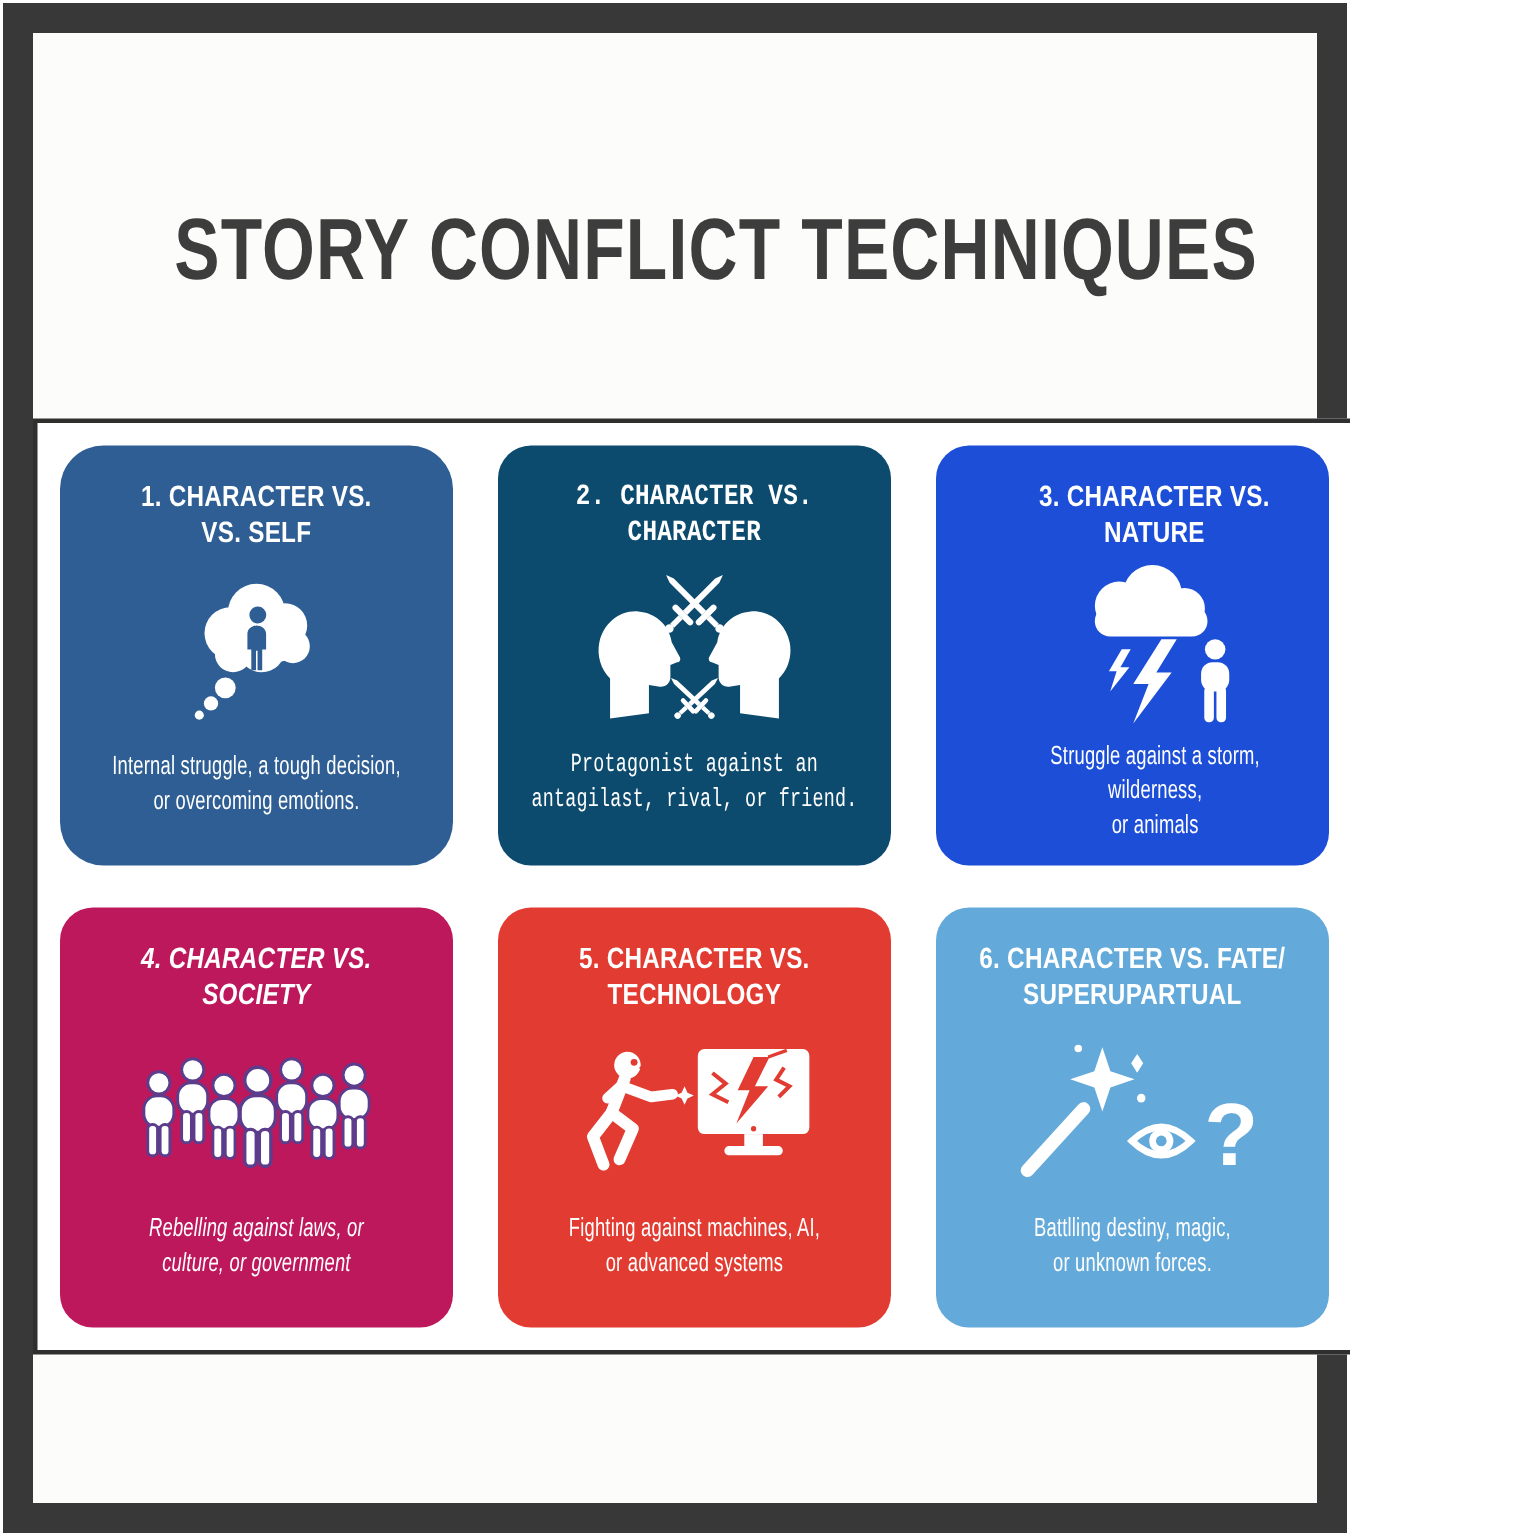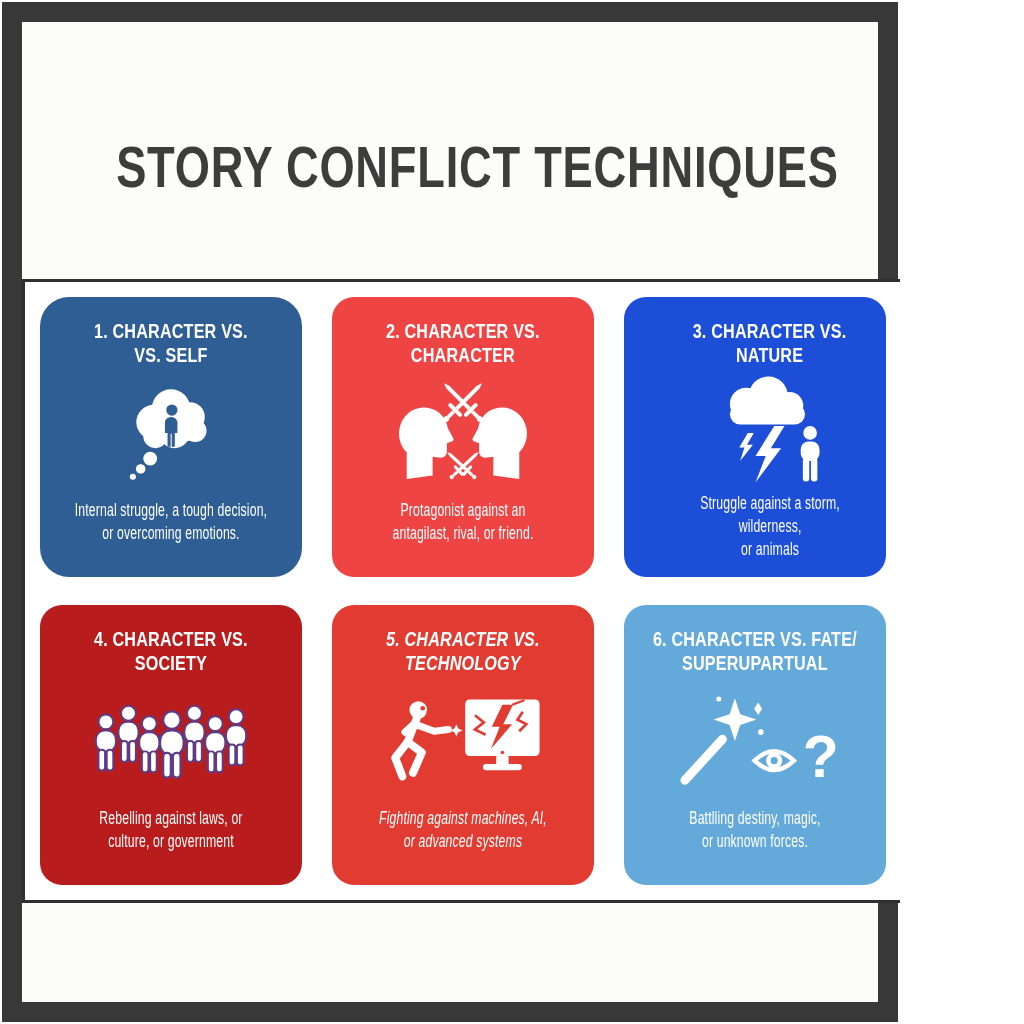--- a/index.html
+++ b/index.html
@@ -102,21 +102,21 @@
             <circle class="w" cx="25" cy="104" r="5.5"></circle>
             <circle class="w" cx="16" cy="113" r="3.5"></circle>
             <circle class="accent" cx="61" cy="36" r="6.5"></circle>
             <path class="accent" d="M61 44 c-4.5 0 -8 2.5 -8 6.5 v12 h3 v16 h3.6 v-15 h1.2 v15 h3.6 v-16 h3 v-12 c0 -4 -3.5 -6.5 -8 -6.5 z"></path>
           </svg>
         </div>
         <p class="card-desc">Internal struggle, a tough decision,
 or overcoming emotions.</p>
       </section>
 
-      <section class="card" style="background-color: #ef4444; color: rgb(63, 154, 77);">
+      <section class="card" style="background-color: #0c4a6e; color: rgb(63, 154, 77); font-family: Liberation Mono, monospace;">
         <h2 class="card-title">2. CHARACTER VS.
 CHARACTER</h2>
         <div class="icon-wrap">
           <svg width="134" height="113" viewBox="0 0 150 126" aria-hidden="true">
             <path class="w" d="M12 114 V84 C5 77 2 67 4 57 C7 43 19 33 33 34 C46 35 56 44 58 57 l6 11 c1 2 0 4 -2 4 l-5 2 v9 c0 5 -4 8 -9 7 l-7 -1 v21 z"></path>
             <g transform="translate(150,0) scale(-1,1)">
               <path class="w" d="M12 114 V84 C5 77 2 67 4 57 C7 43 19 33 33 34 C46 35 56 44 58 57 l6 11 c1 2 0 4 -2 4 l-5 2 v9 c0 5 -4 8 -9 7 l-7 -1 v21 z"></path>
             </g>
             <g transform="rotate(45 75 28)">
               <polygon class="w" points="72.8,4 75,-2 77.2,4 77.2,38 72.8,38"></polygon>
@@ -161,21 +161,21 @@
             <circle class="w" cx="122" cy="70" r="8"></circle>
             <rect class="w" x="111" y="80" width="22" height="23" rx="9"></rect>
             <rect class="w" x="113.5" y="99" width="7.5" height="28" rx="3.5"></rect>
             <rect class="w" x="123" y="99" width="7.5" height="28" rx="3.5"></rect>
           </svg>
         </div>
         <p class="card-desc">Struggle against a storm, wilderness,
 or animals</p>
       </section>
 
-      <section class="card" style="background-color: #b91c1c; color: rgb(91, 61, 140);">
+      <section class="card" style="background-color: #be185d; color: rgb(91, 61, 140); font-style: italic;">
         <h2 class="card-title">4. CHARACTER VS.
 SOCIETY</h2>
         <div class="icon-wrap">
           <svg width="158" height="86" viewBox="0 0 182 96" aria-hidden="true">
             <defs>
               <g id="person4" fill="#ffffff">
                 <circle cx="0" cy="0" r="8.5"></circle>
                 <rect x="-11.5" y="10" width="23" height="24" rx="10"></rect>
                 <rect x="-8.5" y="32" width="7.5" height="24" rx="3.5"></rect>
                 <rect x="1" y="32" width="7.5" height="24" rx="3.5"></rect>
@@ -187,21 +187,21 @@
             <use href="#person4" class="crowd-use" x="66" y="28"></use>
             <use href="#person4" class="crowd-use" x="142" y="28"></use>
             <use href="#person4" class="crowd-use" x="166" y="20"></use>
             <use href="#person4" class="crowd-use" transform="translate(92,24) scale(1.18)"></use>
           </svg>
         </div>
         <p class="card-desc">Rebelling against laws, or
 culture, or government</p>
       </section>
 
-      <section class="card" style="background-color: rgb(226, 59, 49); color: rgb(226, 59, 49); font-style: italic;">
+      <section class="card" style="background-color: rgb(226, 59, 49); color: rgb(226, 59, 49);">
         <h2 class="card-title">5. CHARACTER VS.
 TECHNOLOGY</h2>
         <div class="icon-wrap">
           <svg width="164" height="108" viewBox="0 0 185 122" aria-hidden="true">
             <rect class="w" x="95" y="14" width="84" height="64" rx="5"></rect>
             <polygon class="accent" points="137,20 125,45 134,45 124,70 148,42 138,42 149,20"></polygon>
             <polyline class="accent-s" stroke-width="3" points="106,32 116,40 106,48 118,54"></polyline>
             <polyline class="accent-s" stroke-width="3" points="160,28 154,37 164,42 156,50"></polyline>
             <line class="accent-s" stroke-width="2.5" x1="148" y1="20" x2="162" y2="15"></line>
             <circle class="accent" cx="137" cy="74" r="2"></circle>

